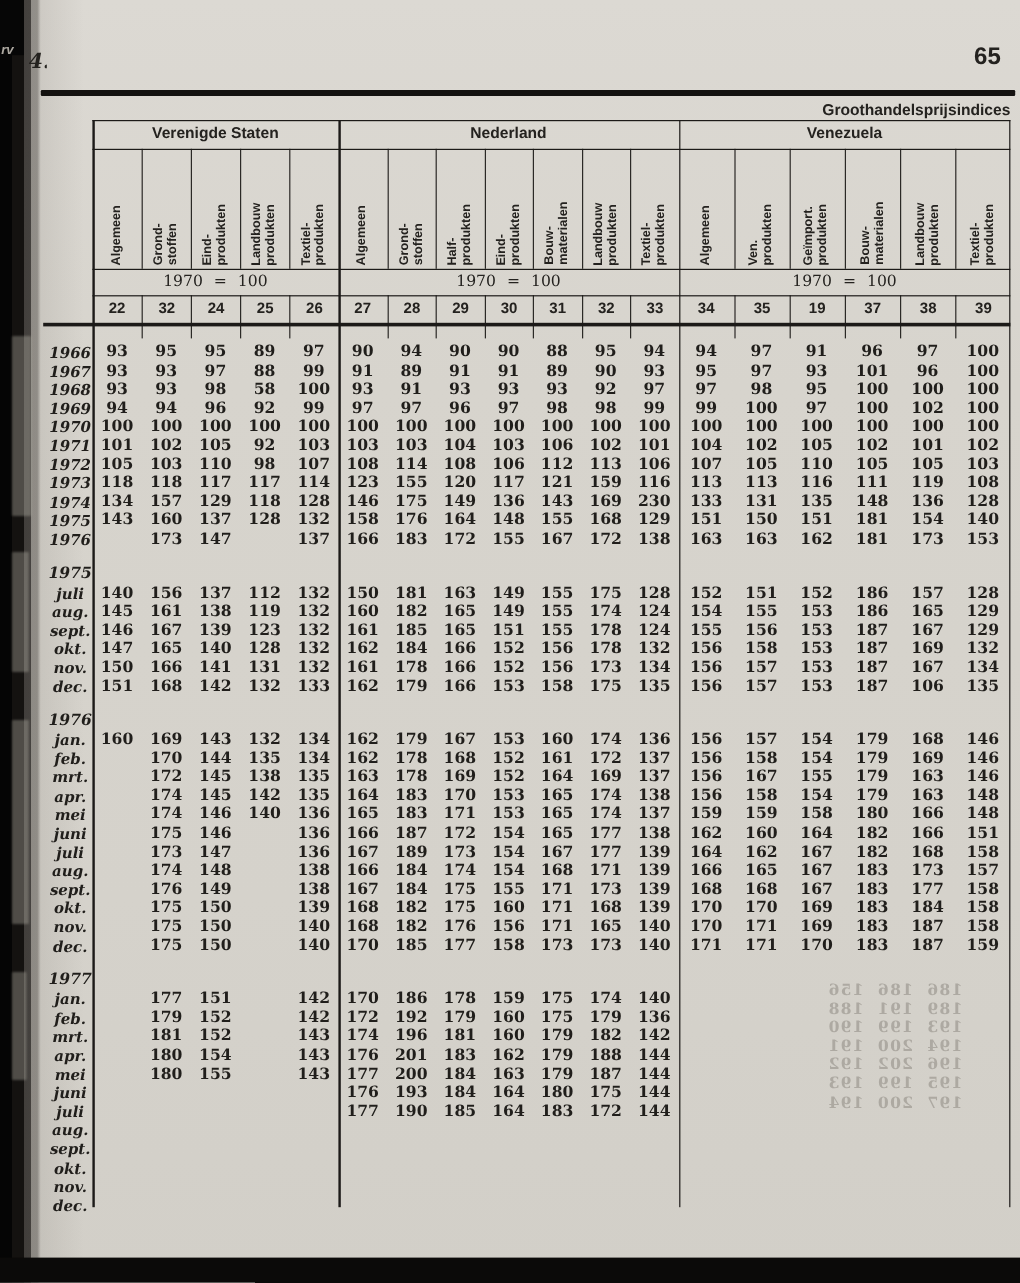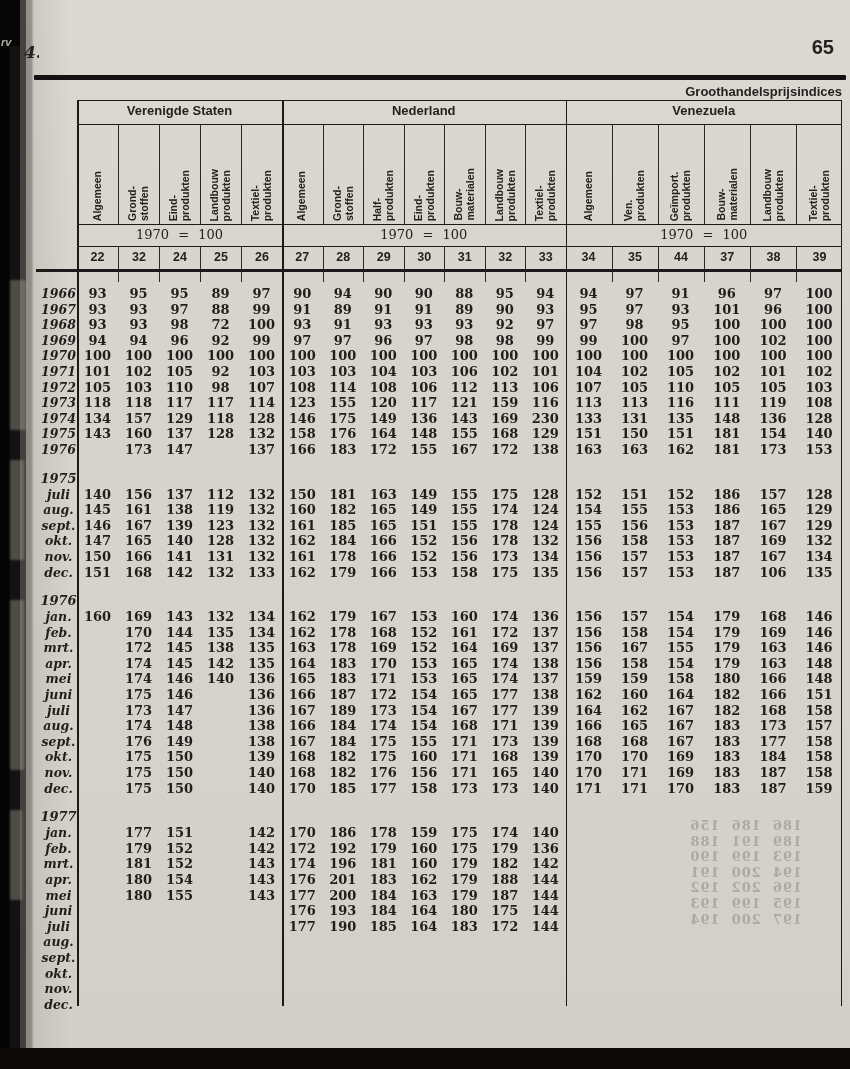--- a/index.html
+++ b/index.html
@@ -157,21 +157,21 @@
         <div class="ncell sep">26</div>
         <div class="ncell">27</div>
         <div class="ncell sep">28</div>
         <div class="ncell sep">29</div>
         <div class="ncell sep">30</div>
         <div class="ncell sep">31</div>
         <div class="ncell sep">32</div>
         <div class="ncell sep">33</div>
         <div class="ncell">34</div>
         <div class="ncell sep">35</div>
-        <div class="ncell sep">44</div>
+        <div class="ncell sep">19</div>
         <div class="ncell sep">37</div>
         <div class="ncell sep">38</div>
         <div class="ncell sep">39</div>
       </div>
     <div class="rows" id="rows">
         <div class="gridrow">
           <div class="cell lbl">1966</div>
           <div class="cell">93</div>
           <div class="cell">95</div>
           <div class="cell">95</div>
@@ -210,21 +210,21 @@
           <div class="cell">93</div>
           <div class="cell">101</div>
           <div class="cell">96</div>
           <div class="cell">100</div>
         </div>
         <div class="gridrow">
           <div class="cell lbl">1968</div>
           <div class="cell">93</div>
           <div class="cell">93</div>
           <div class="cell">98</div>
-          <div class="cell">72</div>
+          <div class="cell">58</div>
           <div class="cell">100</div>
           <div class="cell">93</div>
           <div class="cell">91</div>
           <div class="cell">93</div>
           <div class="cell">93</div>
           <div class="cell">93</div>
           <div class="cell">92</div>
           <div class="cell">97</div>
           <div class="cell">97</div>
           <div class="cell">98</div>

